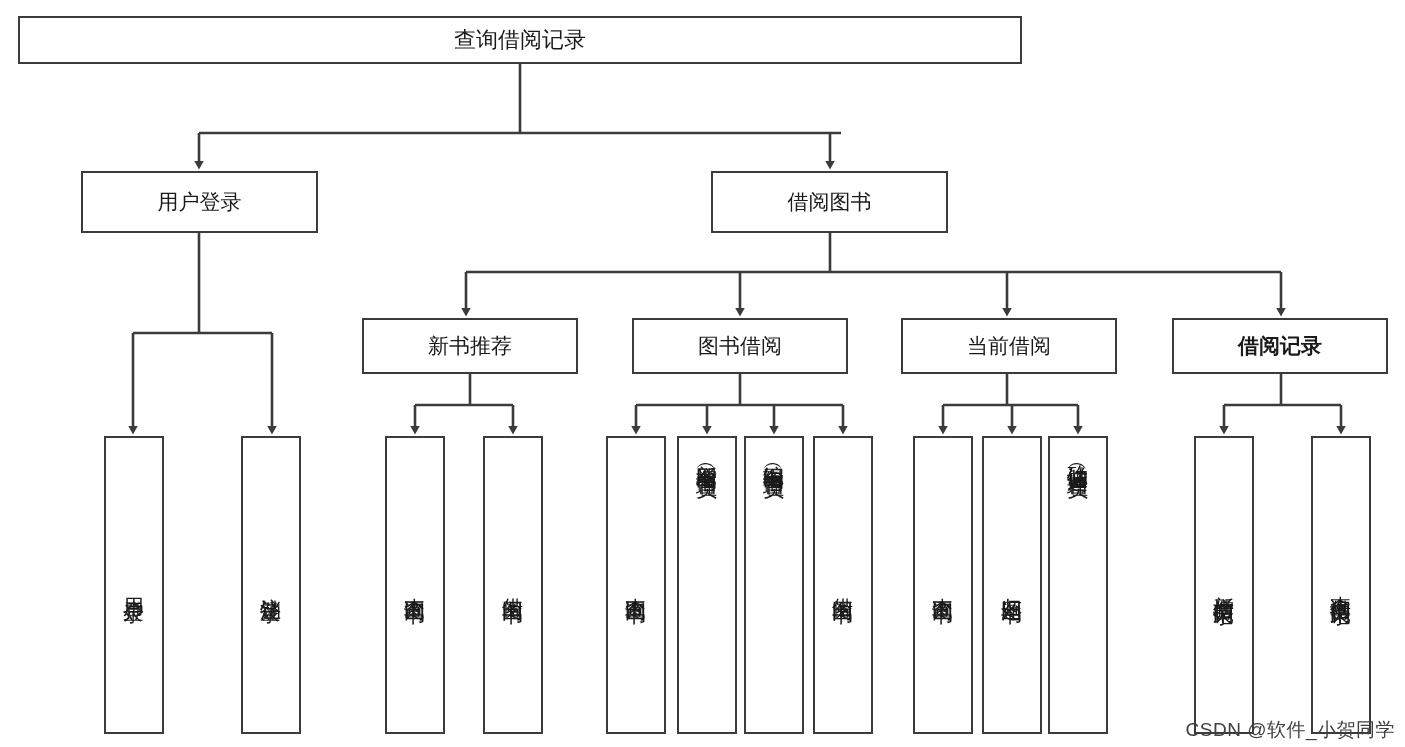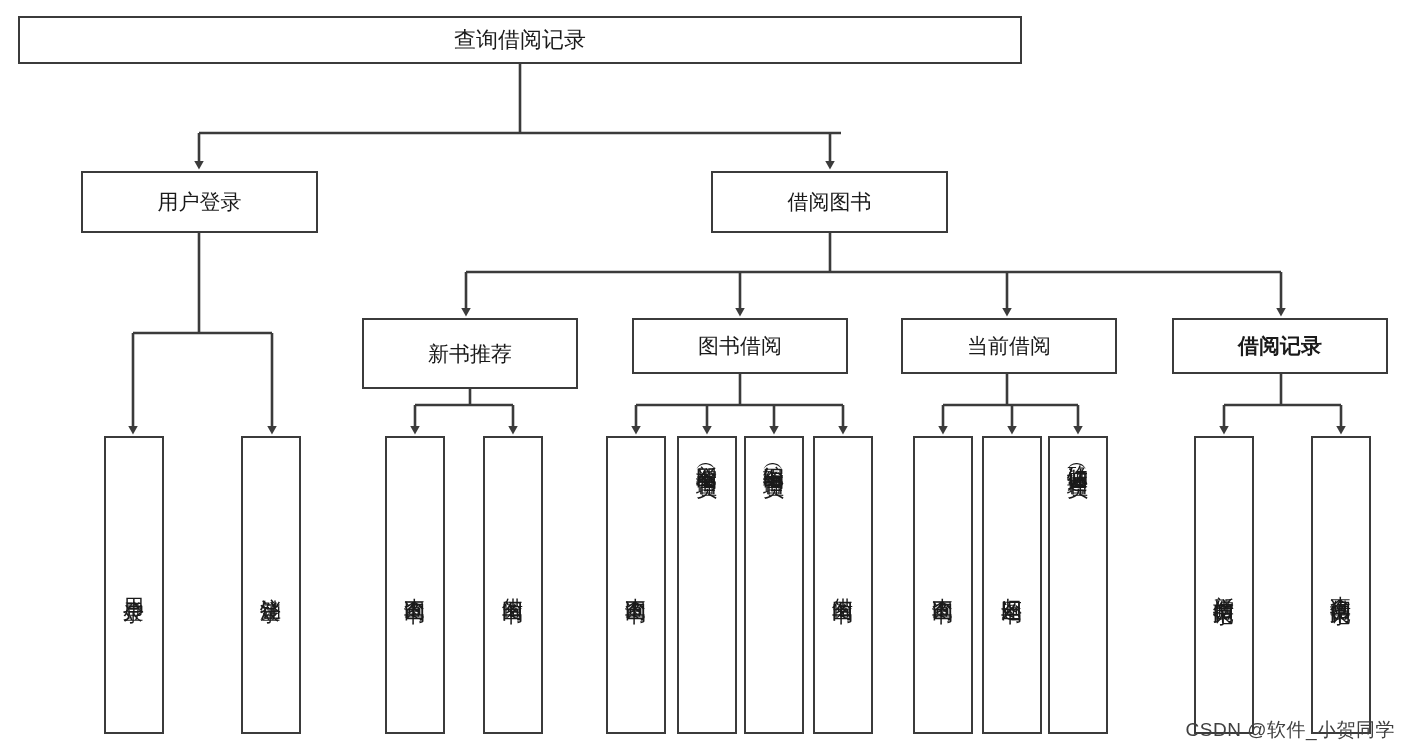--- a/index.html
+++ b/index.html
@@ -140,21 +140,21 @@
     <span class="label">查询借阅记录</span>
   </div>
 
   <div class="node node-l2" style="left:81px; top:171px; width:237px; height:62px;">
     <span class="label">用户登录</span>
   </div>
   <div class="node node-l2" style="left:711px; top:171px; width:237px; height:62px;">
     <span class="label">借阅图书</span>
   </div>
 
-  <div class="node node-l3" style="left:362px; top:318px; width:216px; height:71px;">
+  <div class="node node-l3" style="left:362px; top:318px; width:216px; height:56px;">
     <span class="label">新书推荐</span>
   </div>
   <div class="node node-l3" style="left:901px; top:318px; width:216px; height:56px;">
     <span class="label">当前借阅</span>
   </div>
   <div class="node node-l3" style="left:632px; top:318px; width:216px; height:56px;">
     <span class="label">图书借阅</span>
   </div>
   <div class="node node-l3" style="left:1172px; top:318px; width:216px; height:56px;font-weight:bold;">
     <span class="label">借阅记录</span>

